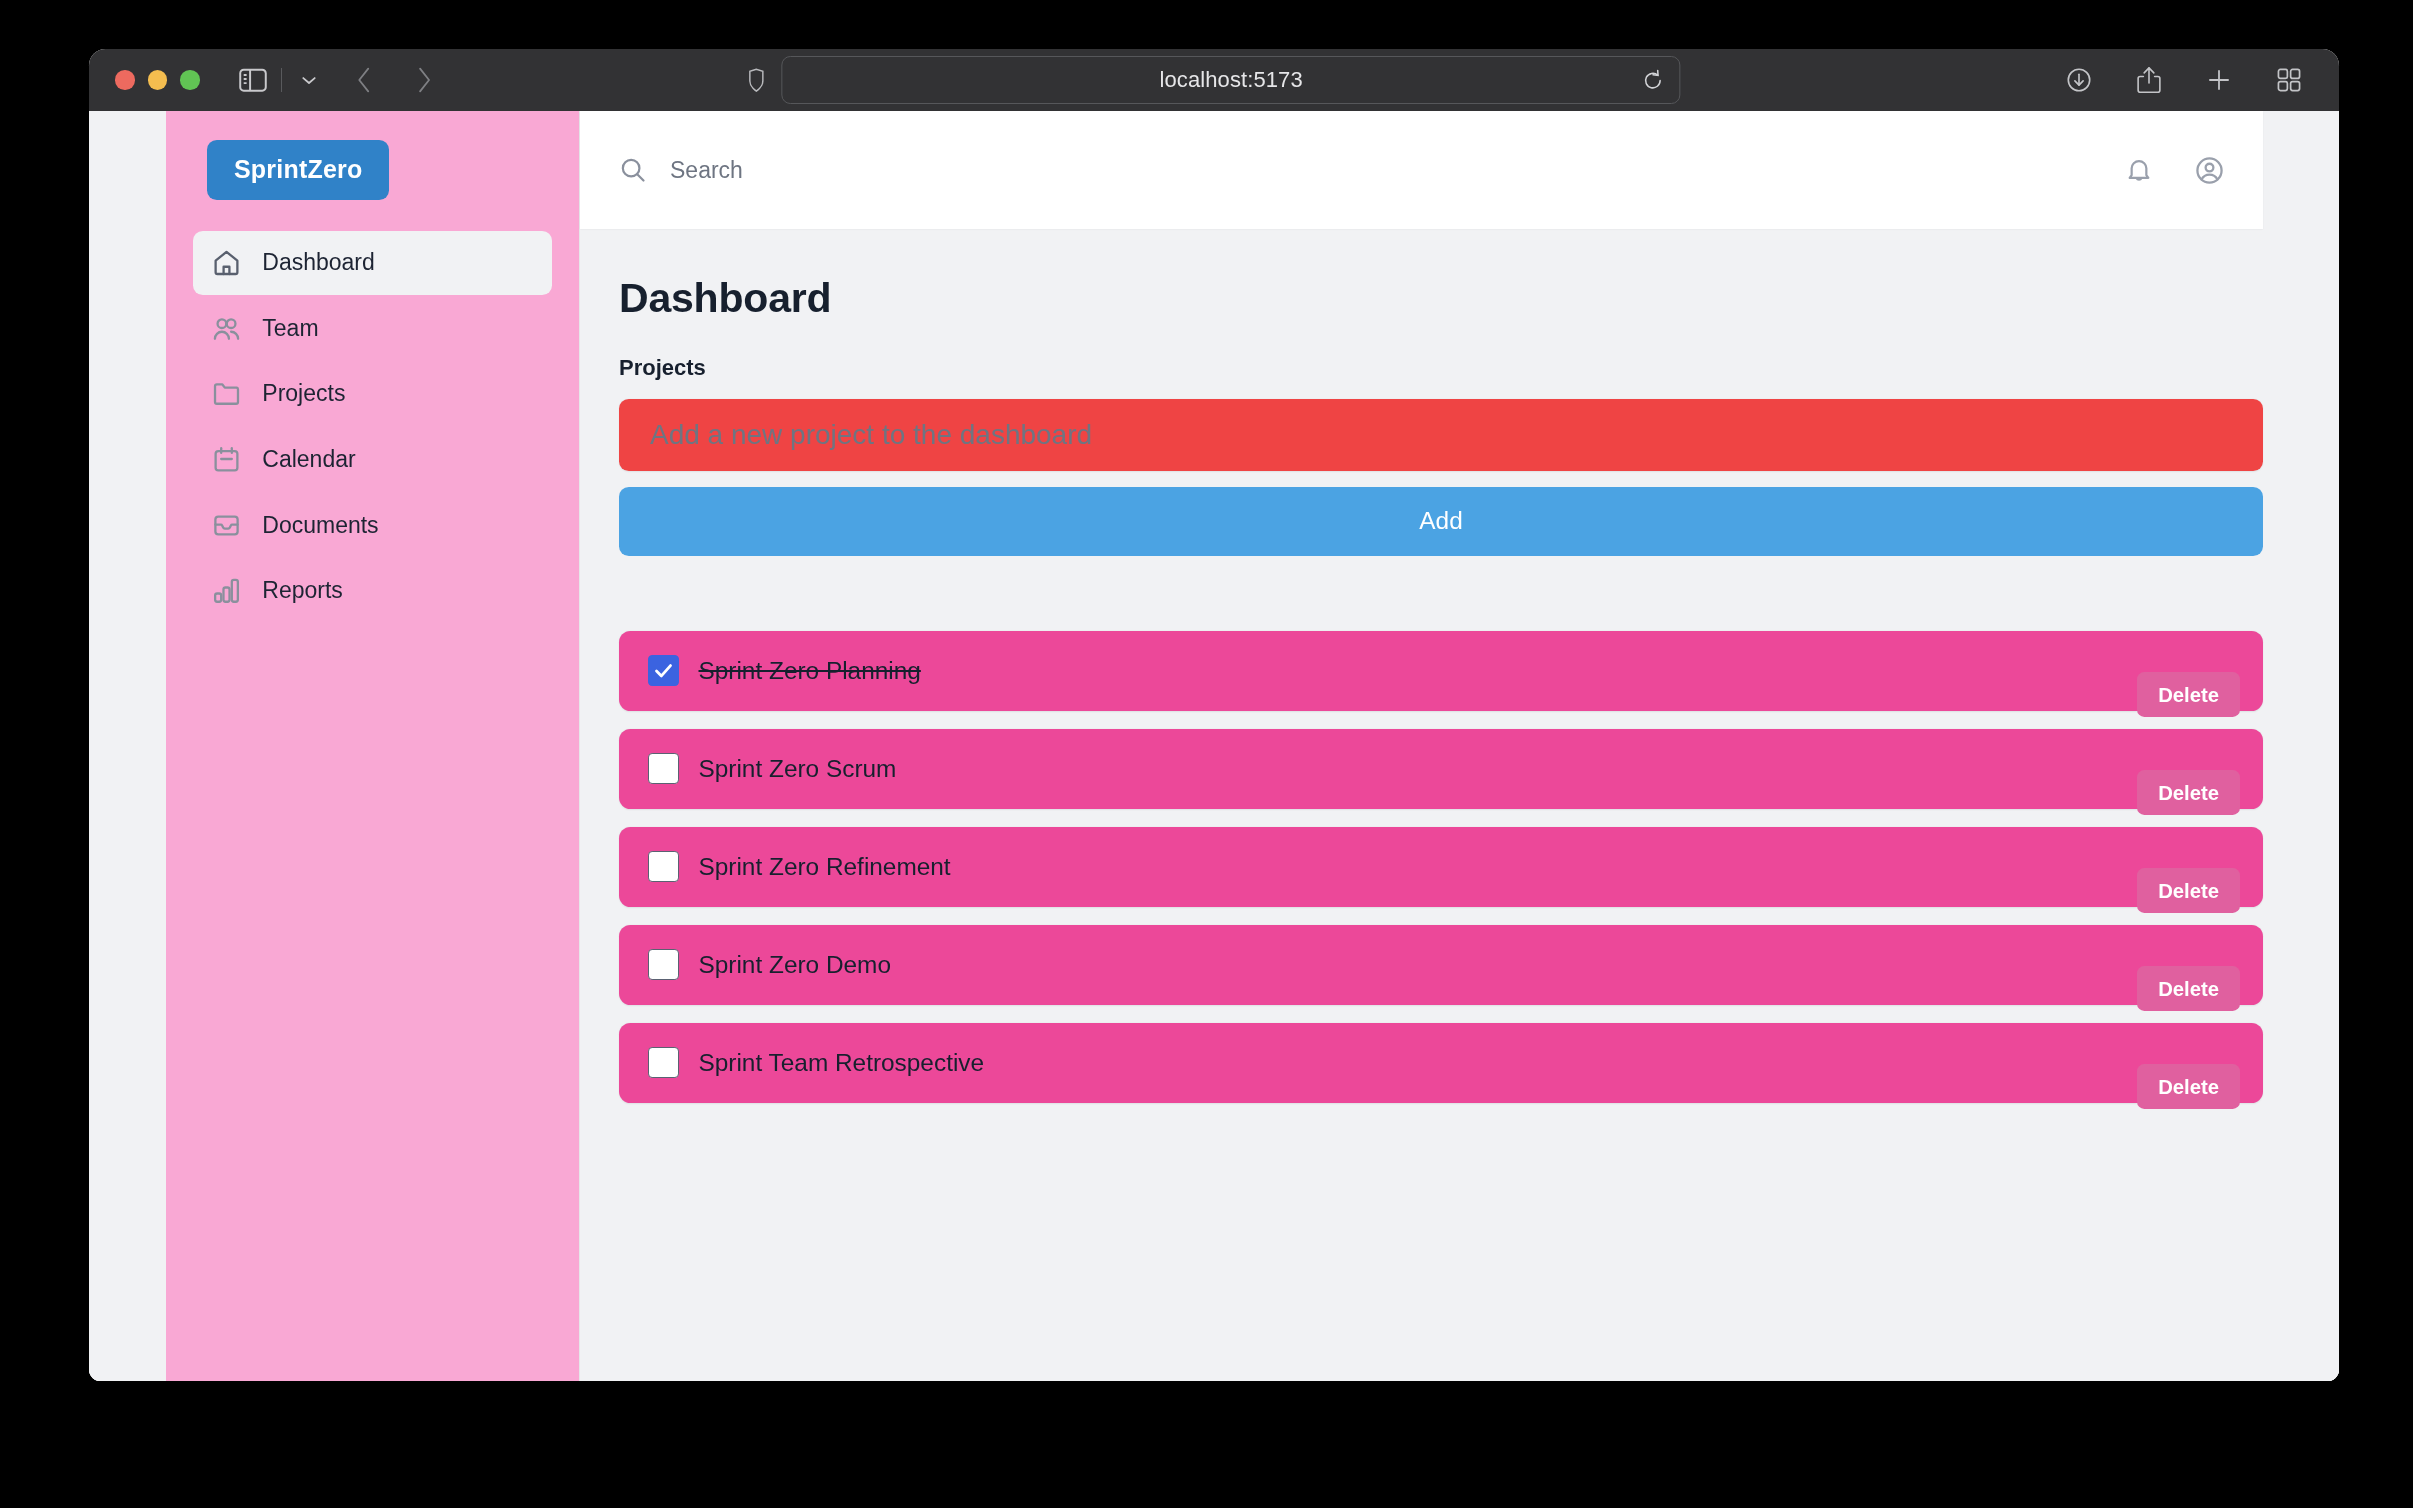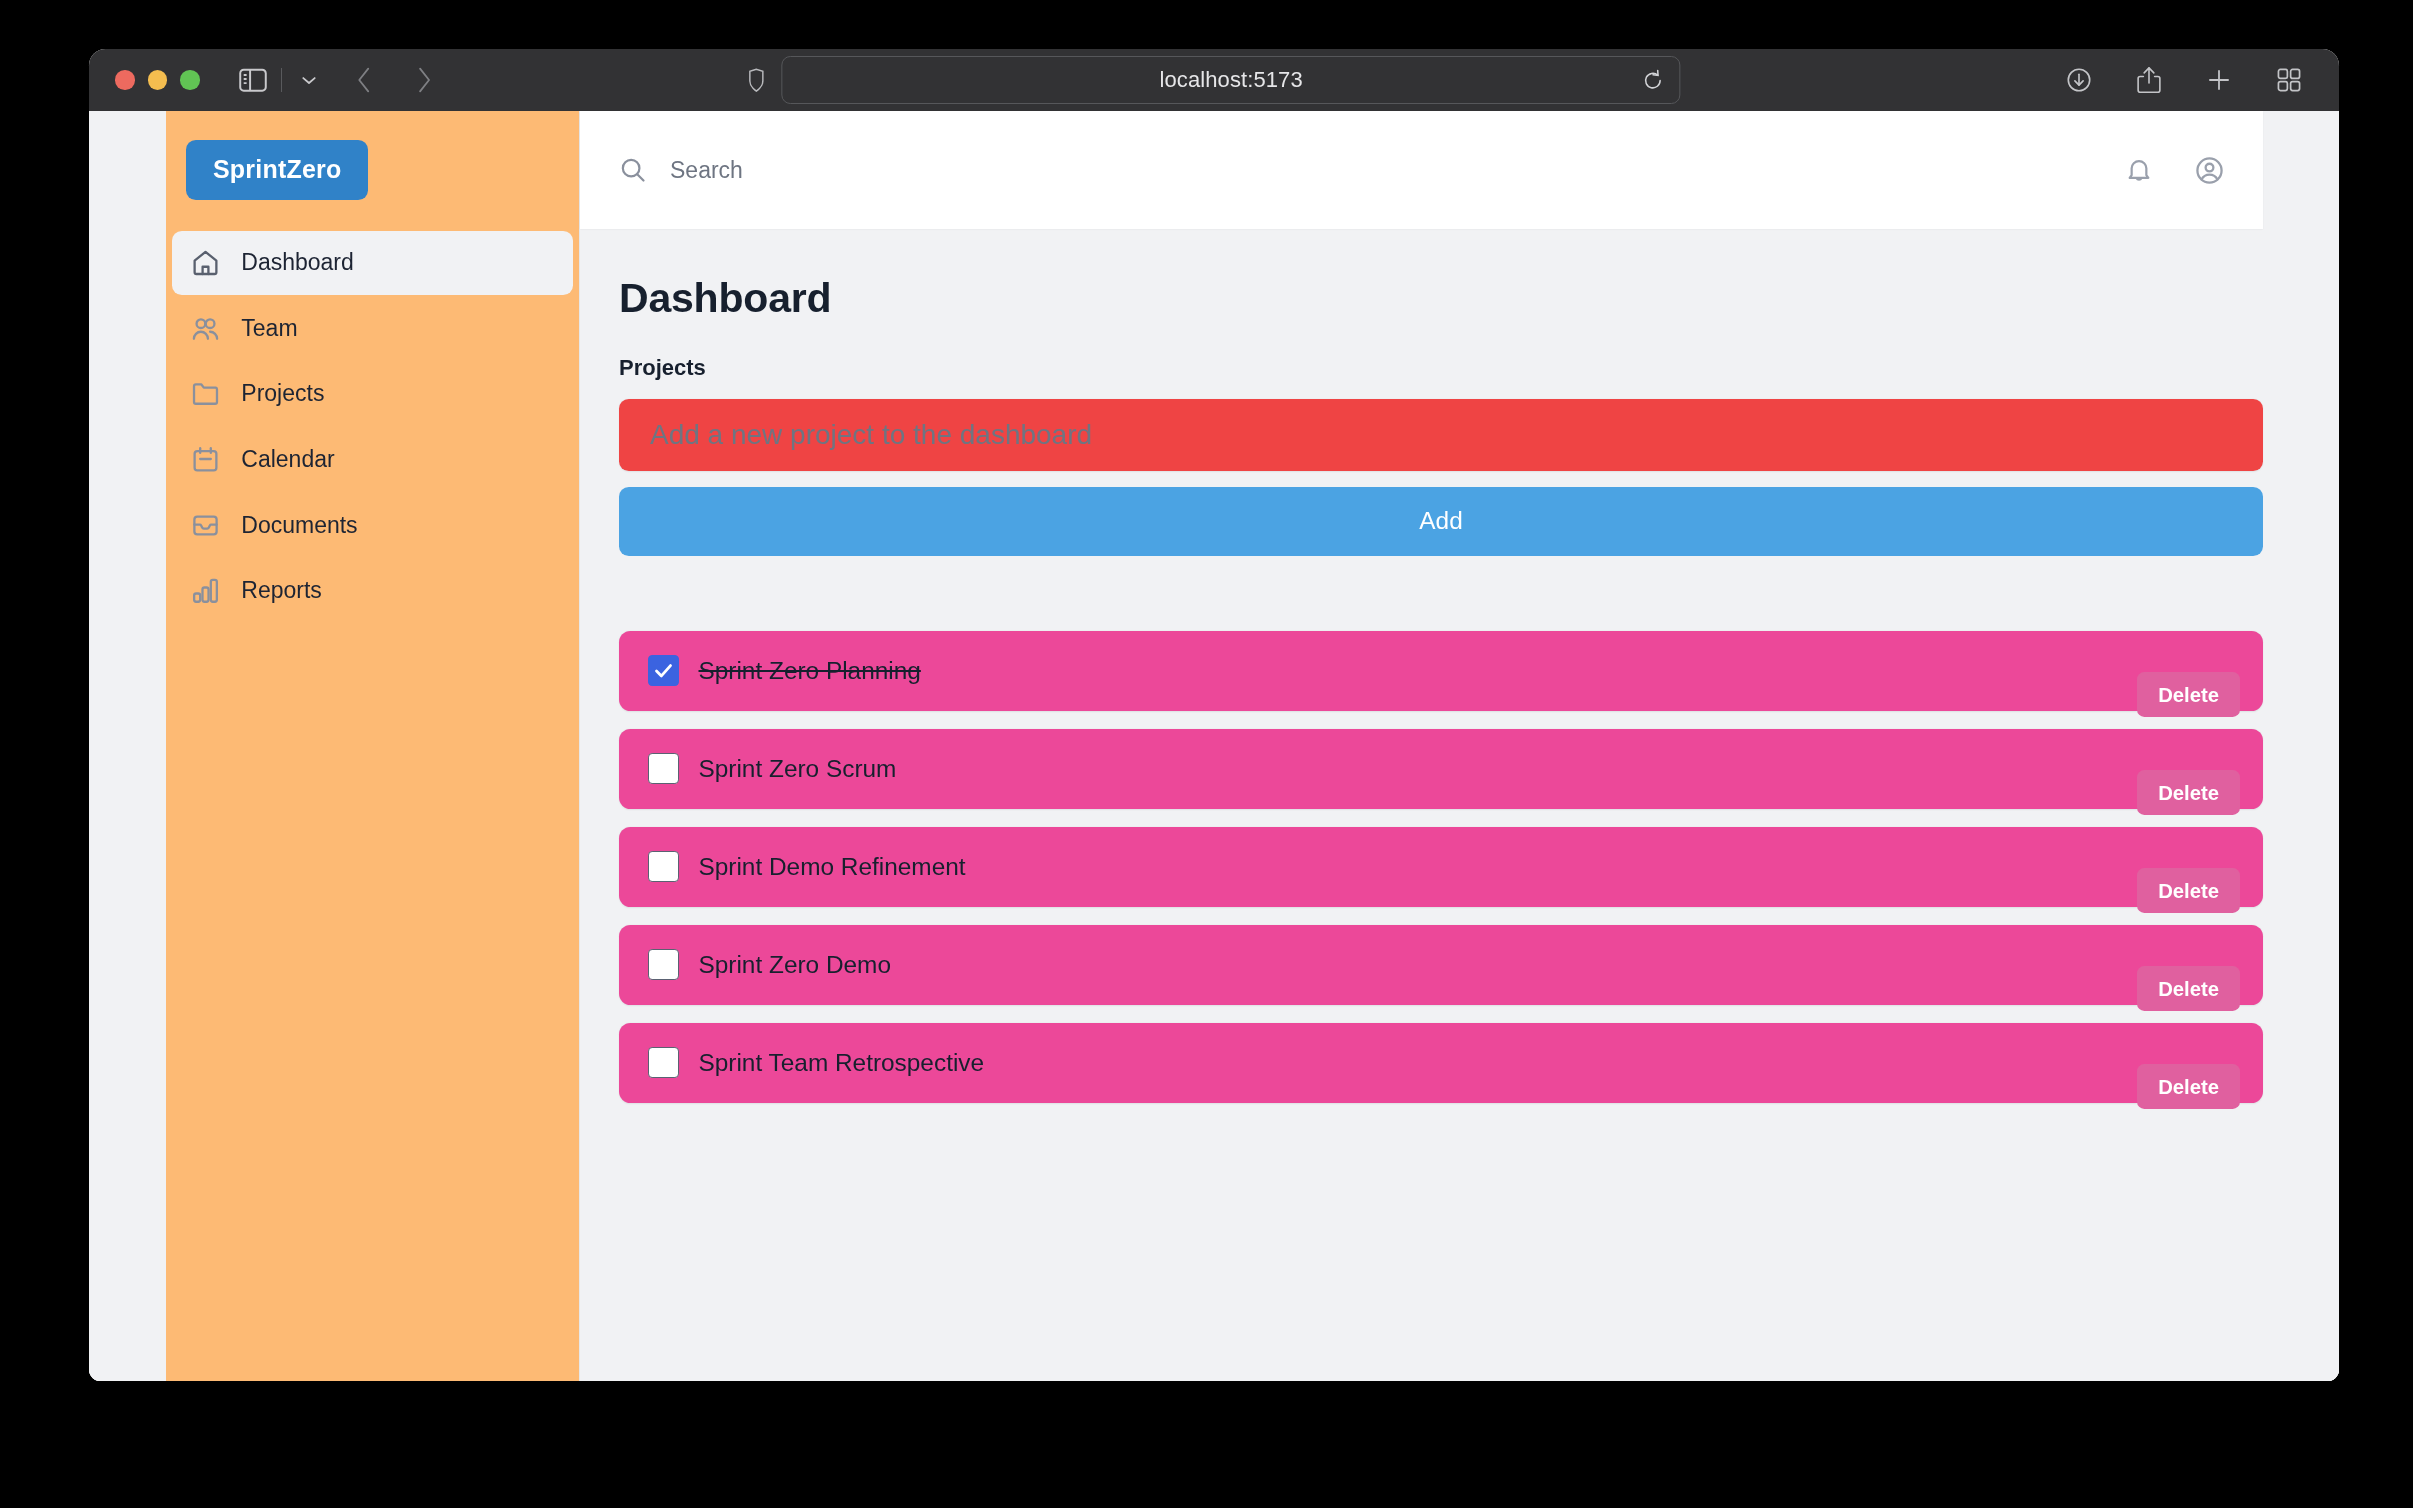--- a/index.html
+++ b/index.html
@@ -134,23 +134,23 @@
     flex: 1;
     display: flex;
     min-width: 0;
     background: #f1f2f4;
   }
 
   
   .app-sidebar {
     width: 414px;
     flex: 0 0 414px;
-    background: #fdba74;
+    background: #f9a8d4;
     border-right: 0.8px solid #e6e7e9;
-    padding: 0 6px;
+    padding: 0 27px;
     box-sizing: border-box;
   }
   .brand {
     margin: 29px 0 0 14px;
     display: inline-flex;
     align-items: center;
     justify-content: center;
     background: #3082c8;
     color: #ffffff;
     font-size: 25px;
@@ -570,21 +570,21 @@
                 <span class="project-name">Sprint Zero Scrum</span>
               </div>
               <button class="delete-button">Delete</button>
             </div>
 
             <div class="project-row">
               <div class="row-left">
                 <span class="checkbox">
                   
                 </span>
-                <span class="project-name">Sprint Demo Refinement</span>
+                <span class="project-name">Sprint Zero Refinement</span>
               </div>
               <button class="delete-button">Delete</button>
             </div>
 
             <div class="project-row">
               <div class="row-left">
                 <span class="checkbox">
                   
                 </span>
                 <span class="project-name">Sprint Zero Demo</span>

